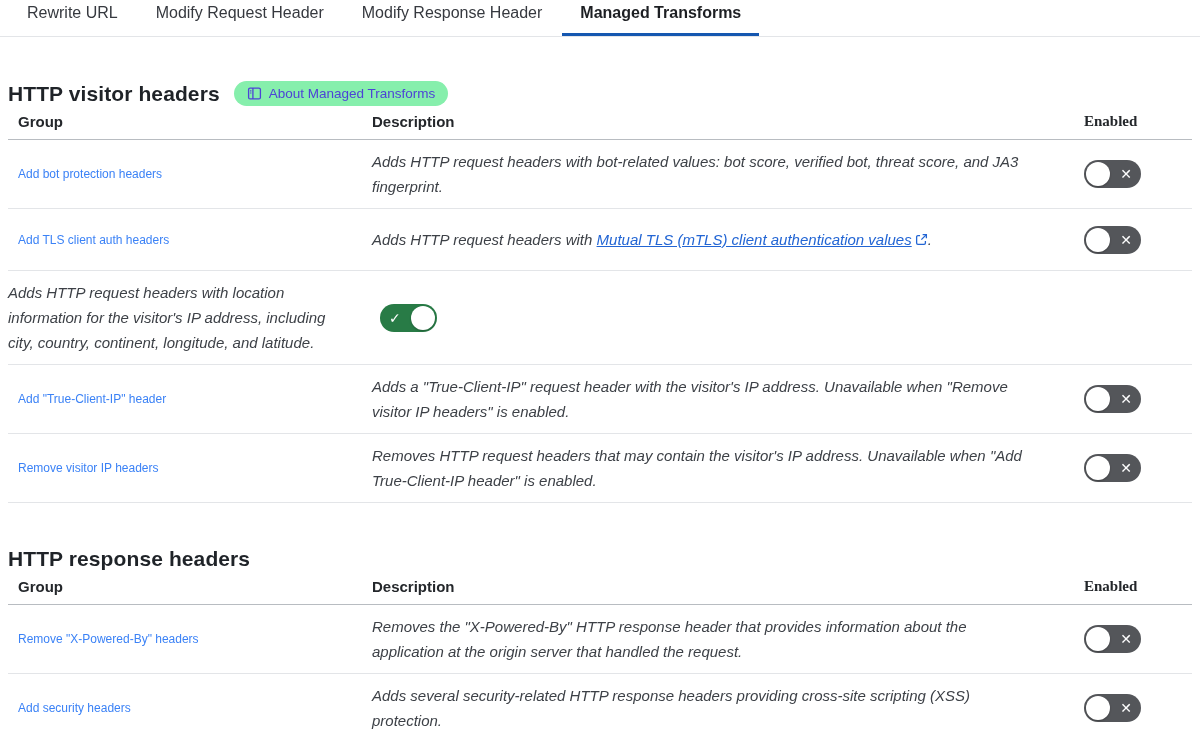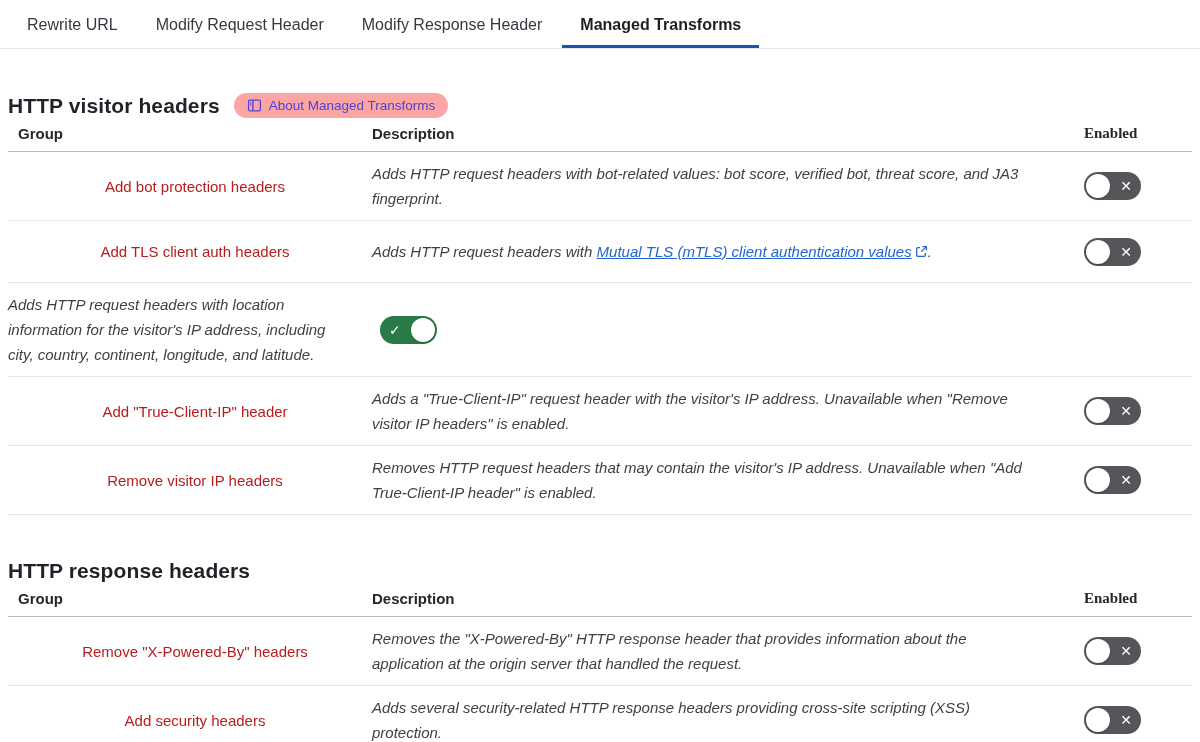--- a/index.html
+++ b/index.html
@@ -15,21 +15,21 @@
   
   .tabbar {
     display: flex;
     align-items: flex-end;
     border-bottom: 1px solid #e3e5e8;
     padding-left: 9px;
   }
   .tab {
     font-size: 16px;
     color: #36393f;
-    padding: 16px 18px 11px 18px;
+    padding: 4px 18px 11px 18px;
     margin-right: 2px;
     border-bottom: 3px solid transparent;
     cursor: pointer;
     white-space: nowrap;
   }
   .tab.active {
     color: #1d1f23;
     font-weight: 700;
     border-bottom-color: #1557b0;
   }
@@ -45,21 +45,21 @@
   .section-title {
     font-size: 21px;
     font-weight: 700;
     color: #1f2328;
     letter-spacing: 0.1px;
   }
   .about-badge {
     display: inline-flex;
     align-items: center;
     gap: 7px;
-    background: #fca5a5;
+    background: #86efac;
     color: #4d43d6;
     font-size: 13.5px;
     padding: 5px 13px;
     border-radius: 15px;
     cursor: pointer;
     line-height: 1;
   }
   .about-badge svg { display: block; }
 
   
@@ -80,23 +80,22 @@
   }
   .th-group { padding-left: 10px; }
   .th-enabled { padding-left: 8px; font-family: Liberation Serif, serif; }
   .trow {
     border-bottom: 1px solid #e3e5e8;
     min-height: 62px;
     padding: 9px 0;
   }
   .cell-group {
     padding-left: 10px;
-    font-size: 15px;
-    color: #b91c1c;
-    text-align: center;
+    font-size: 12px;
+    color: #3b82f6;
   }
   .cell-desc {
     font-size: 15px;
     color: #3d4147;
     line-height: 25px;
     padding-right: 36px;
     font-style: italic;
   }
   .cell-enabled { padding-left: 8px; }
   .desc-link {

